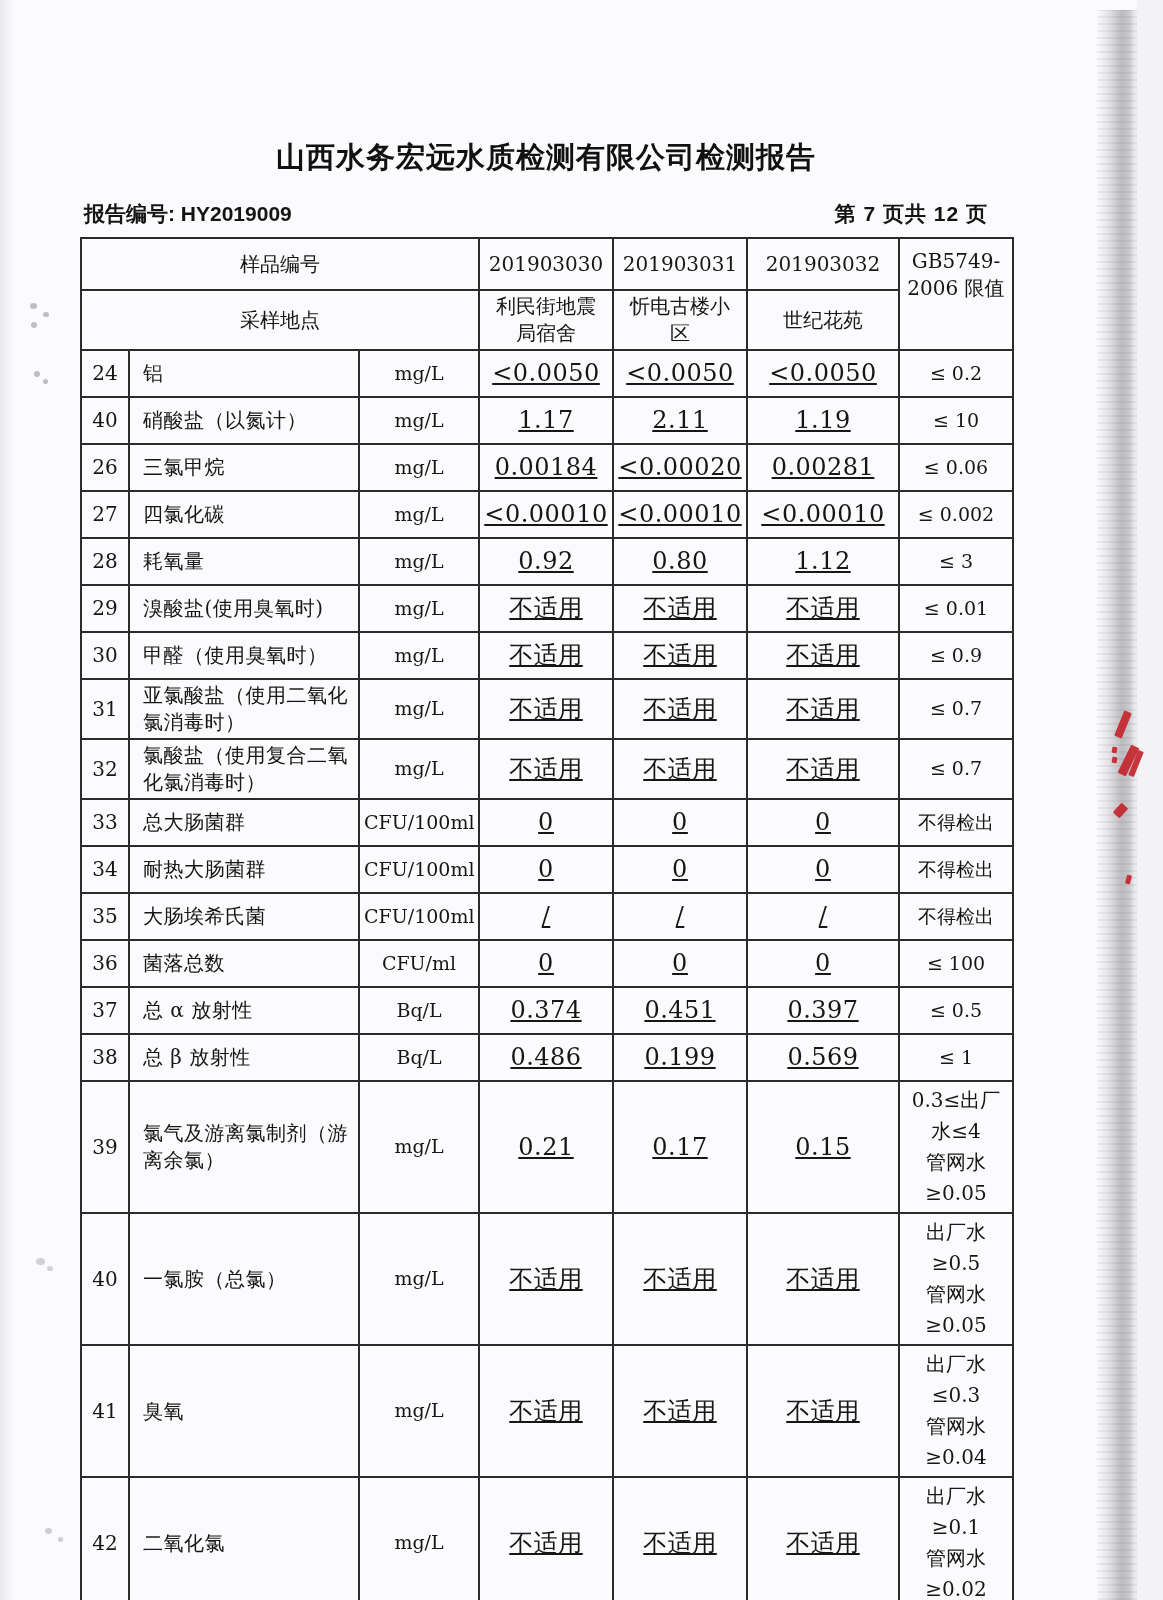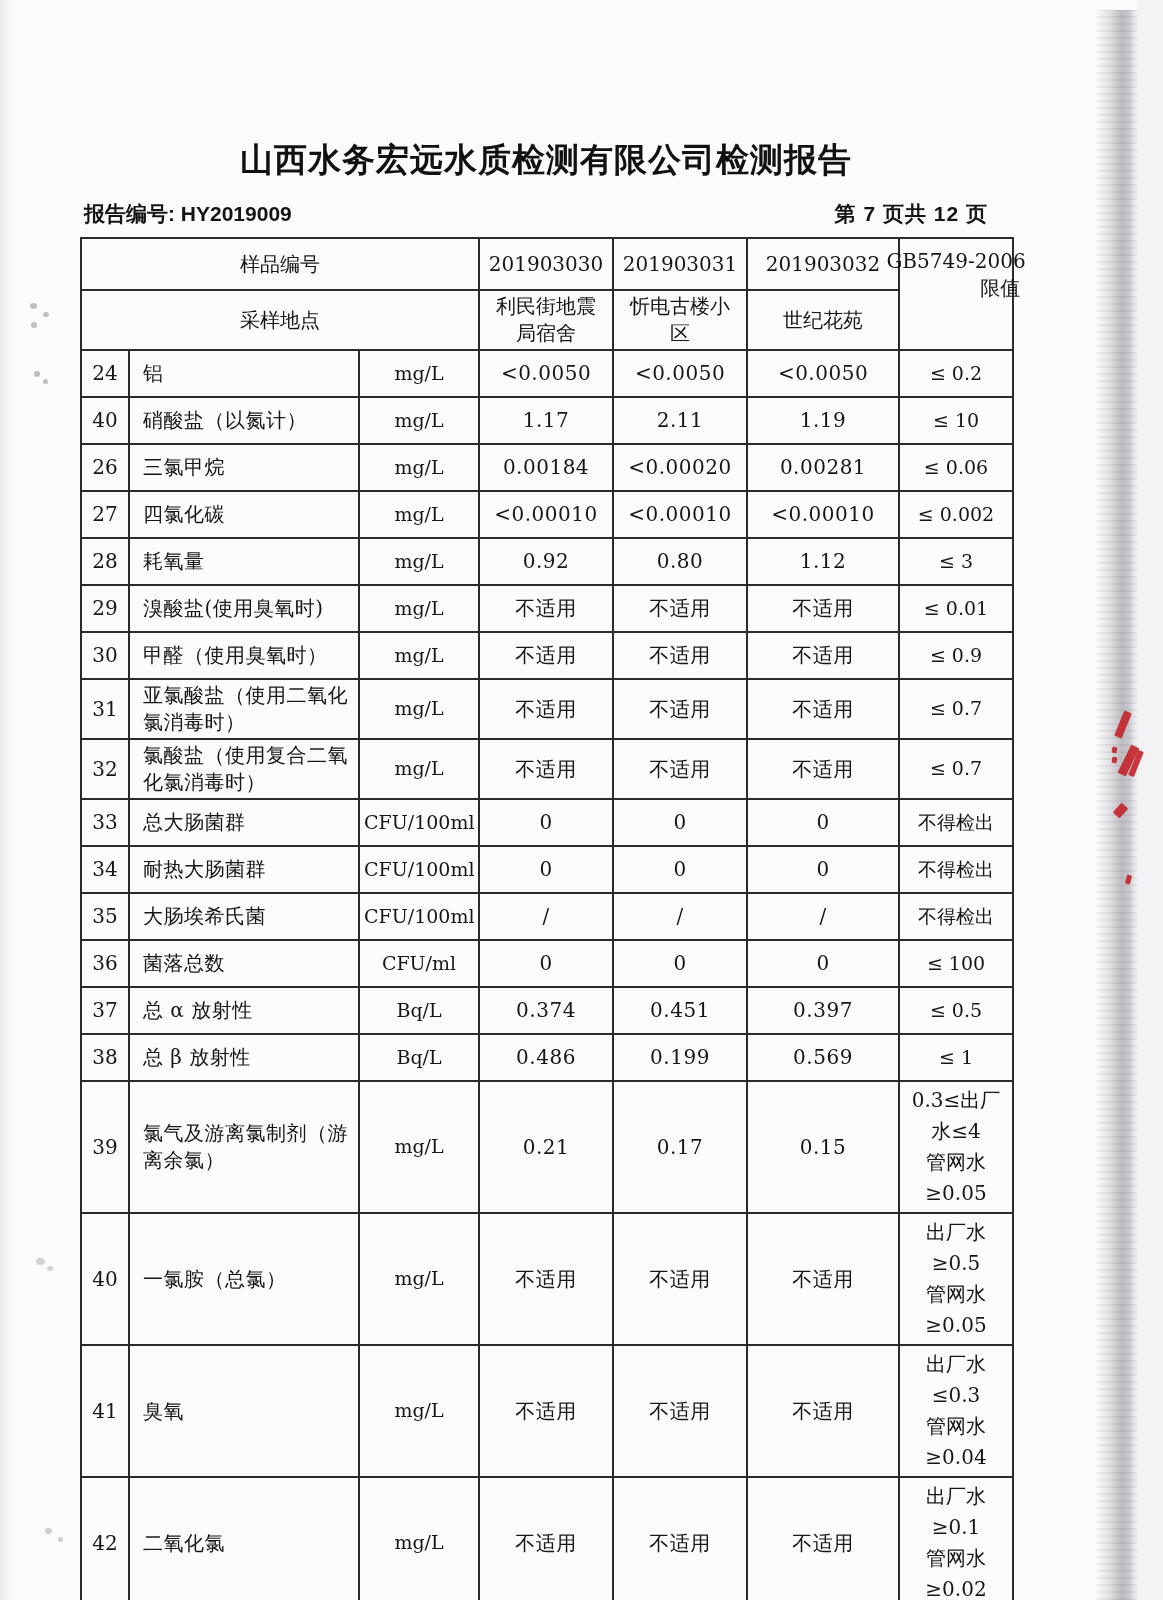--- a/index.html
+++ b/index.html
@@ -11,21 +11,21 @@
     color:#1a1a1a;
     overflow:hidden;
   }
   
   .left-edge {
     position:absolute; left:0; top:0; width:14px; height:1600px;
     background:linear-gradient(90deg,#e9e8ec 0%, rgba(255,255,255,0) 100%);
   }
   .title {
     position:absolute; left:80px; top:138px; width:932px;
-    text-align:center; font-size:33px; font-weight:bold; letter-spacing:1px;
+    text-align:center; font-size:29px; font-weight:bold; letter-spacing:1px;
     color:#111;
   }
   .meta {
     position:absolute; left:84px; top:200px; width:928px;
     display:flex; justify-content:space-between; align-items:flex-start;
     font-size:21px; font-weight:600; color:#141414;
   }
   .meta .page-ind { padding-right:24px; letter-spacing:1px;margin-left:32px; }
 
   table.report {
@@ -38,28 +38,28 @@
     border:2px solid #2b2b2b;
     text-align:center; vertical-align:middle;
     font-size:20px; padding:2px 4px;
     line-height:1.35;
   }
   thead tr.h1 { height:52px;padding-left:19px; }
   thead tr.h2 { height:54px; }
   thead td.loc { font-size:20px; padding:2px 10px; }
   td.limit-head { padding:6px 2px; }
   td.limit-head .lh-wrap {
-    display:flex; justify-content:center;
+    display:flex; flex-direction:column; justify-content:flex-start;
     height:92px; font-size:20px;
   }
   tbody tr { height:47px;margin-left:28px; }
   tbody td.c-no   { font-size:20px; }
   tbody td.c-item { text-align:left; padding-left:13px; padding-right:8px; letter-spacing:0.5px; }
   tbody td.c-unit { font-size:19px; }
-  tbody td.c-val  { font-size:20px; letter-spacing:0.5px; }
+  tbody td.c-val  { font-size:24px; letter-spacing:0.5px;text-decoration:underline; }
   tbody td.c-limit{ font-size:19px; white-space:pre-line; }
   tbody td.c-limit.two-line { font-size:20px; line-height:1.55; padding:3px 7px; }
   tfoot td.blank-cell {
     height:152px; text-align:left; vertical-align:top;
     padding:12px 0 8px 15px; font-size:20px; letter-spacing:1px;
   }
 
   
   .edge-band {
     position:absolute; left:1097px; top:10px; width:40px; height:1590px;

